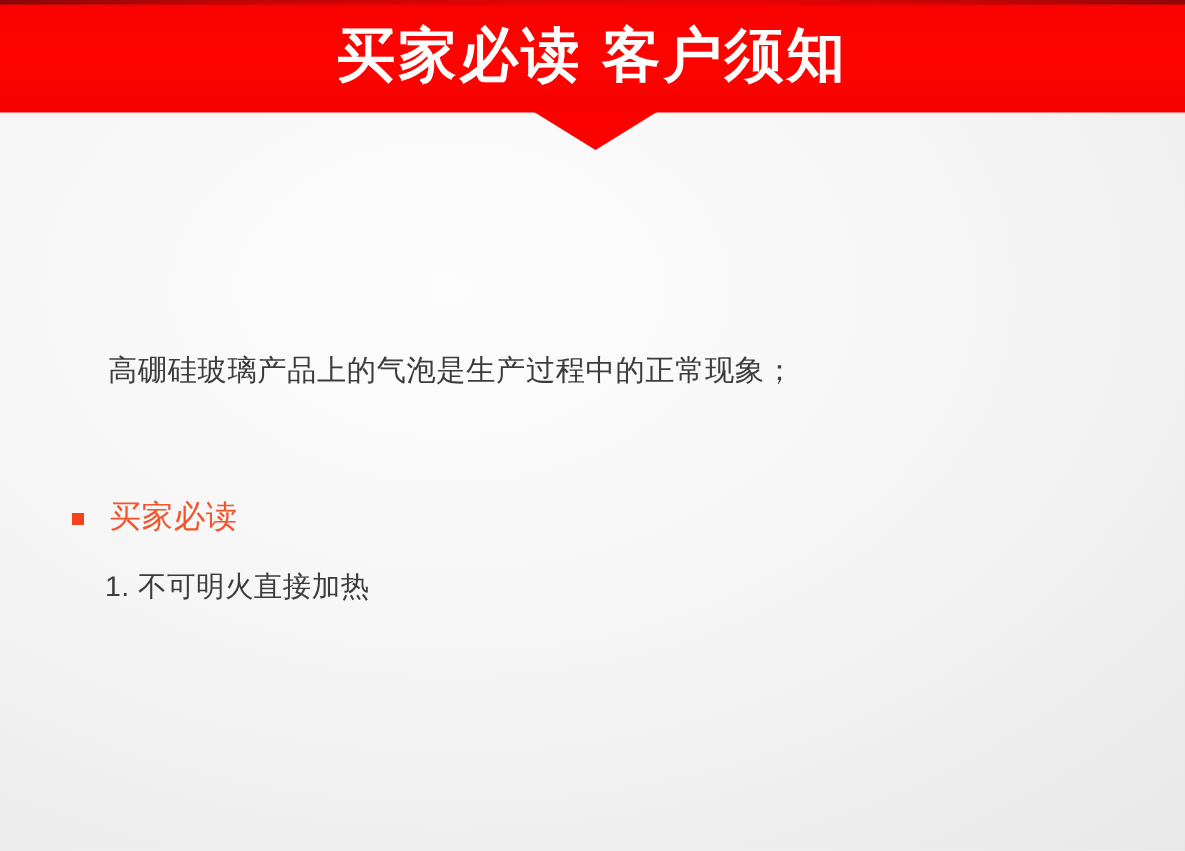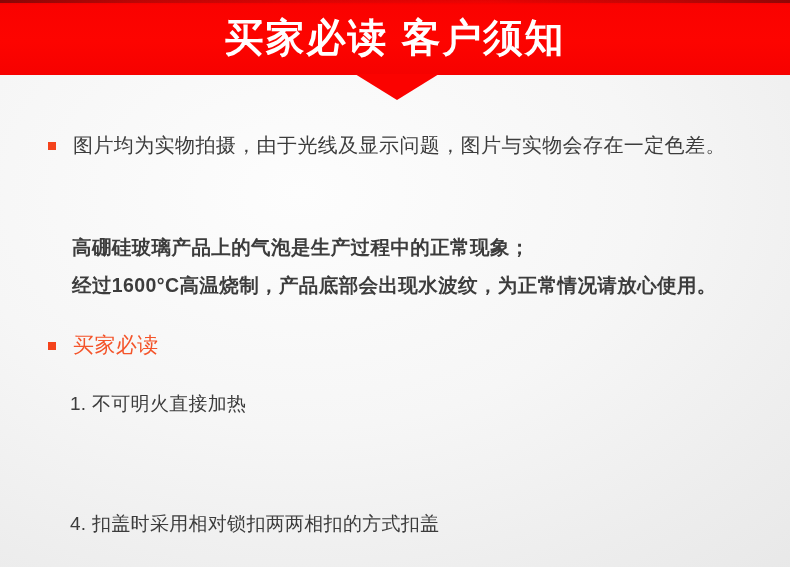--- a/index.html
+++ b/index.html
@@ -104,31 +104,29 @@
     font-size: 21px;
   }
 
   .sub-line {
     position: absolute;
     font-size: 19.5px;
     color: #3c3c3c;
     line-height: 28px;
     letter-spacing: .4px;
     white-space: nowrap;
-    font-weight: bold;
   }
 
   .num-line {
     position: absolute;
     font-size: 19px;
     color: #3c3c3c;
     line-height: 28px;
     letter-spacing: .3px;
     white-space: nowrap;
-    margin-top: 12px;
   }
 
   
   #row-color      { left: 48px; top: 56px; }
   #row-bubble     { left: 48px; top: 108px; }
   #row-usage      { left: 48px; top: 256px; }
 
   #sub-bubble-1   { left: 72px; top: 158px; }
   #sub-bubble-2   { left: 72px; top: 196px; }
 
@@ -143,30 +141,24 @@
 <div class="page">
 
   <div class="banner">
     <div class="banner-topline"></div>
     <div class="banner-title">买家必读 客户须知</div>
   </div>
   <div class="banner-arrow"></div>
 
   <div class="content">
 
-    <div class="bullet-row" id="row-color">
-      <span class="sq-bullet"></span>
-      <span class="bullet-text">图片均为实物拍摄，由于光线及显示问题，图片与实物会存在一定色差。</span>
-    </div>
 
     <div class="sub-line" id="sub-bubble-1">高硼硅玻璃产品上的气泡是生产过程中的正常现象；</div>
-    <div class="sub-line" id="sub-bubble-2">经过1600°C高温烧制，产品底部会出现水波纹，为正常情况请放心使用。</div>
 
     <div class="bullet-row" id="row-usage">
       <span class="sq-bullet"></span>
       <span class="bullet-text accent">买家必读</span>
     </div>
 
     <div class="num-line" id="num-1">1. 不可明火直接加热</div>
-    <div class="num-line" id="num-4">4. 扣盖时采用相对锁扣两两相扣的方式扣盖</div>
 
   </div>
 </div>
 
 </body></html>

